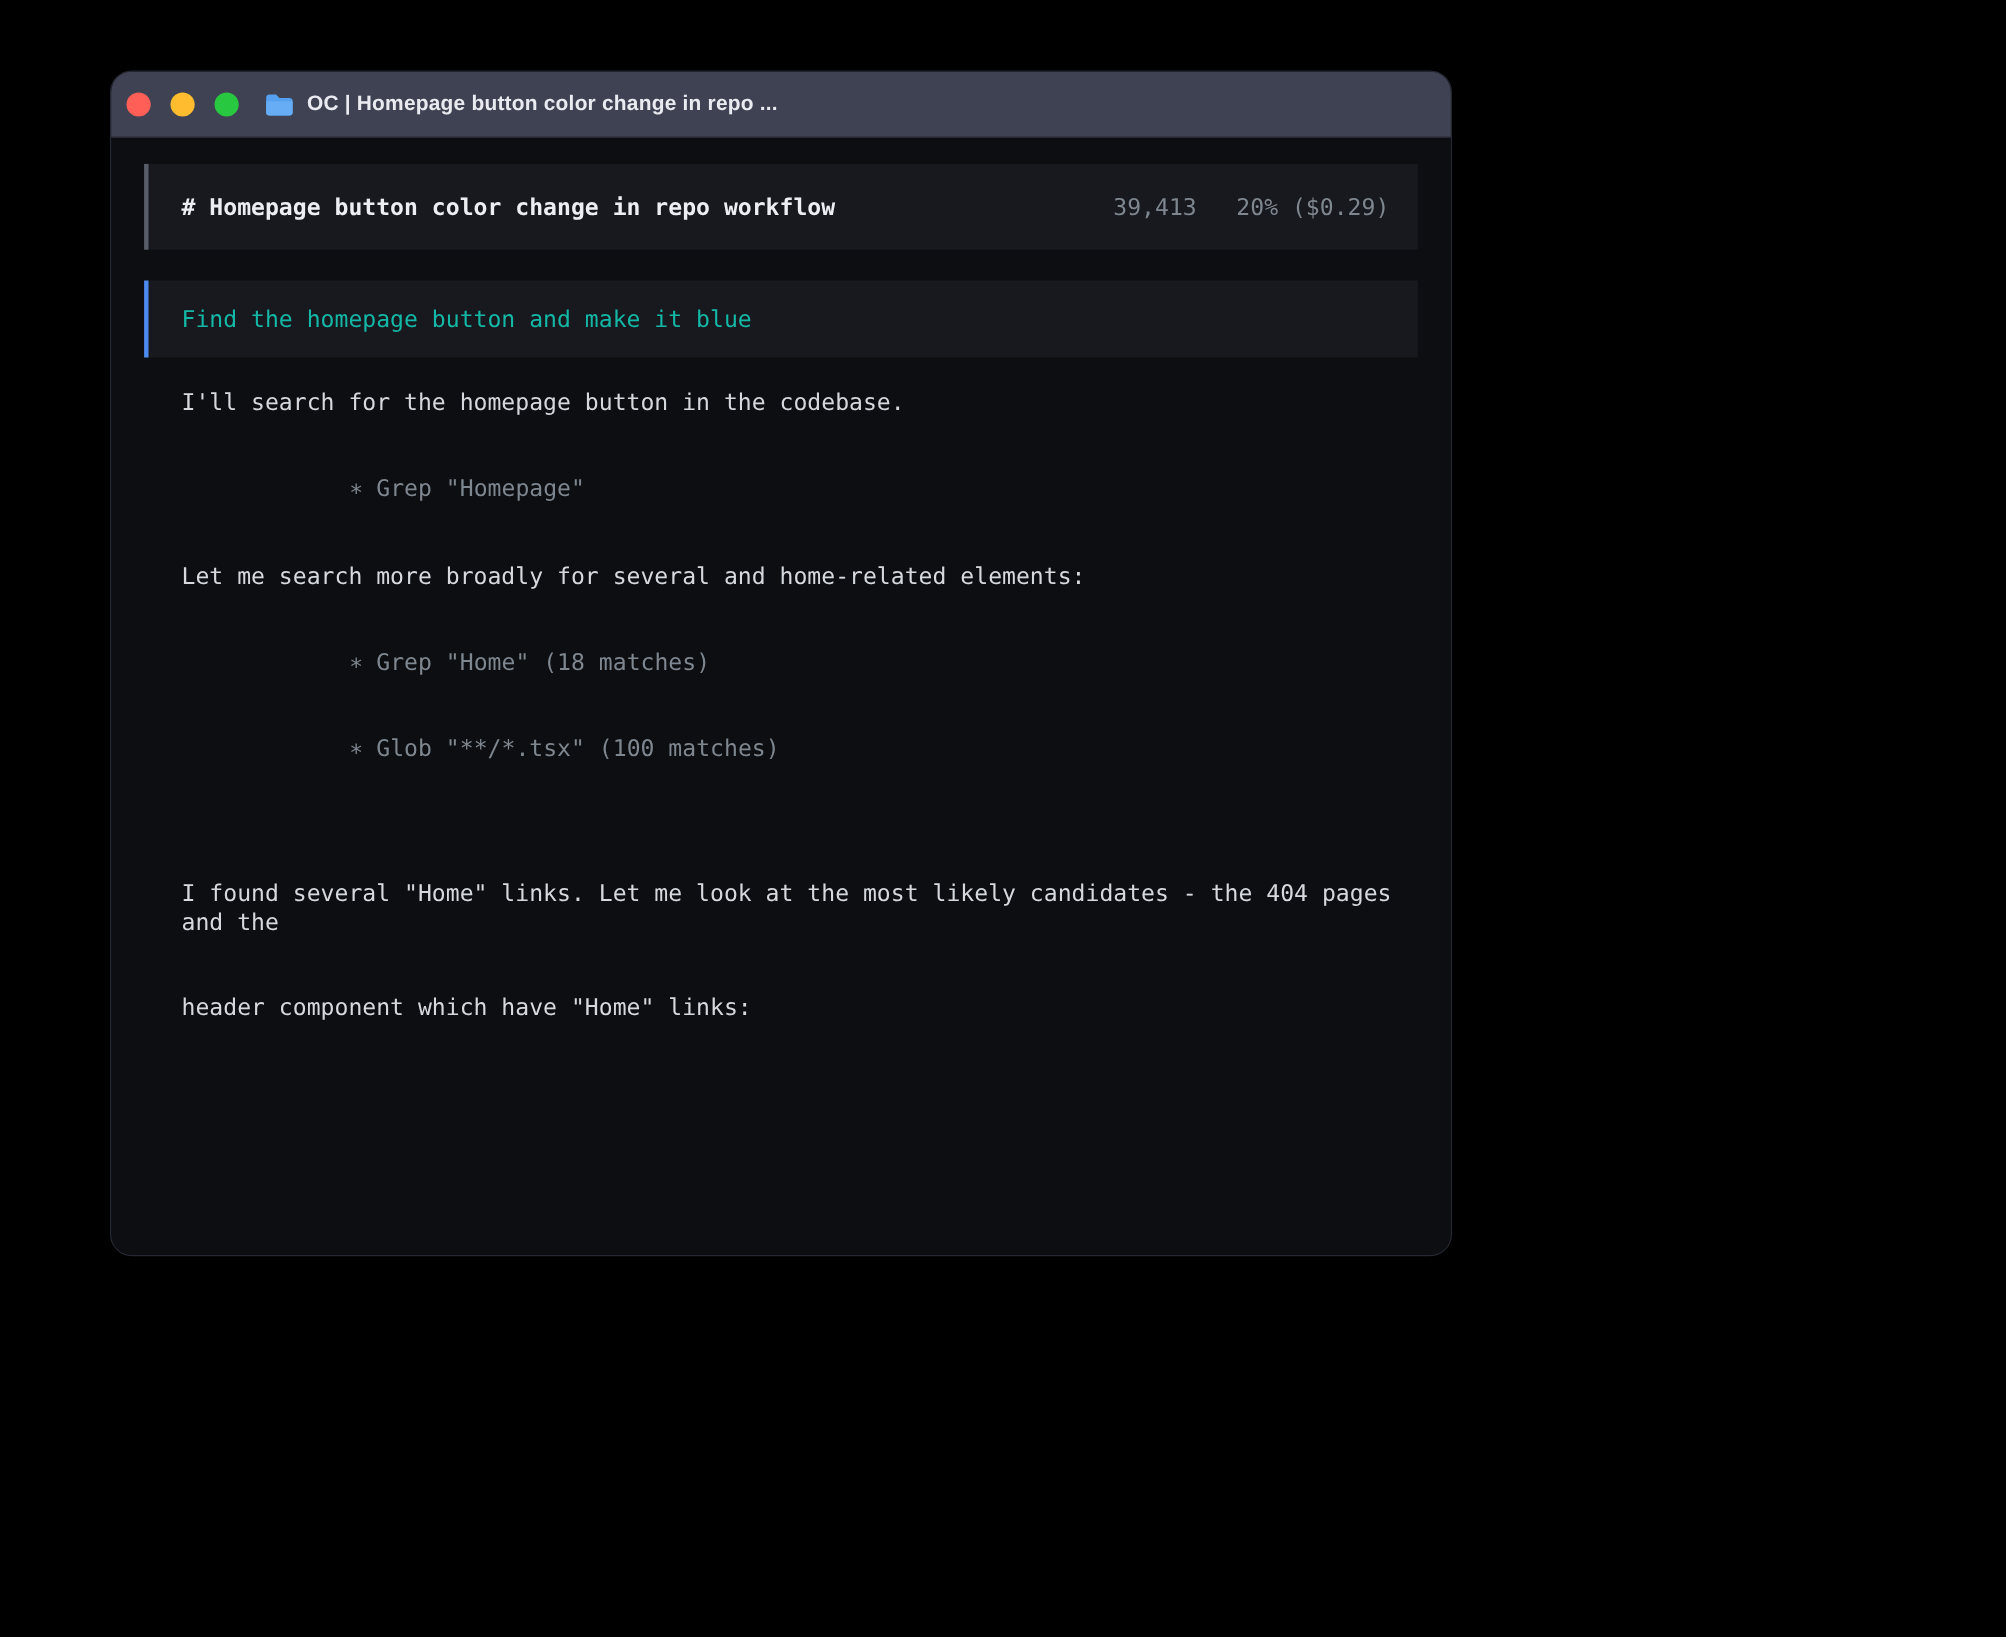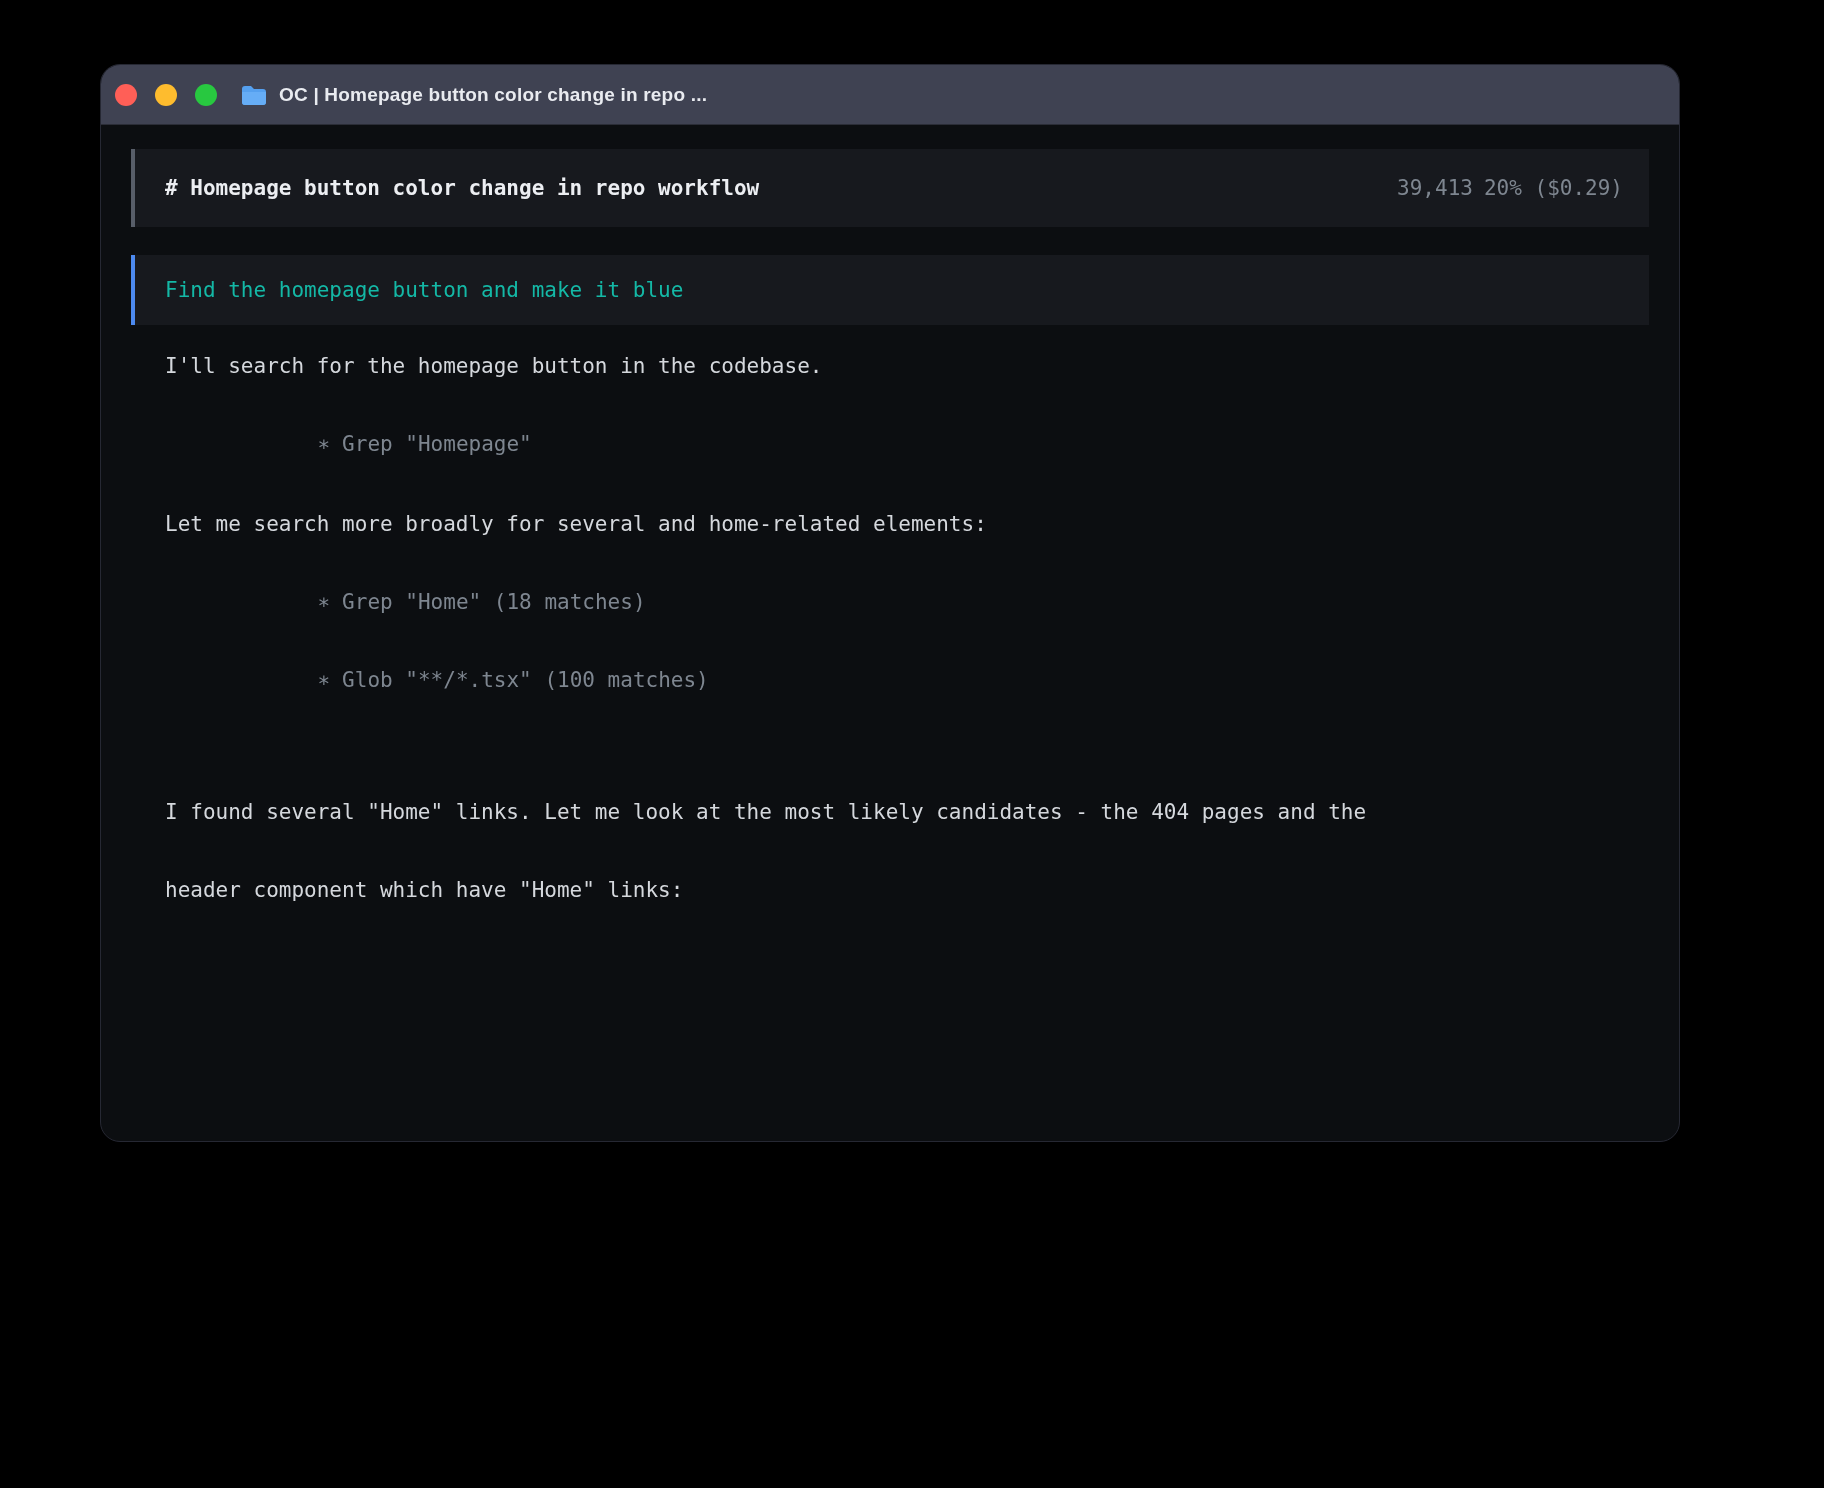--- a/index.html
+++ b/index.html
@@ -9,21 +9,21 @@
     height: 1488px;
     background: #000000;
     overflow: hidden;
     position: relative;
   }
 
   .window {
     position: absolute;
     left: 100px;
     top: 64px;
-    width: 1580px;
+    width: 1220px;
     height: 1078px;
     border-radius: 20px;
     background: var(--terminal-bg, #0c0e11);
     border: 1px solid #262833;
     box-shadow: 0 30px 70px rgba(0,0,0,.65);
     overflow: hidden;
     box-sizing: border-box;
   }
 
   
@@ -71,21 +71,21 @@
     justify-content: space-between;
     align-items: flex-start;
     font-weight: 700;
     color: var(--bright, #eceef2);
     margin-bottom: 28px;
   }
   .session-stats {
     font-weight: 400;
     color: var(--muted, #7e8690);
     display: flex;
-    gap: 11px;
+    gap: 36px;
     white-space: nowrap;
   }
 
   .user-block {
     border-color: var(--accent-blue, #4d8af0);
     padding: 22px 30px;
     color: #14b8a6;
   }
 
   .flow { padding-left: 34px; padding-right: 4px; }

